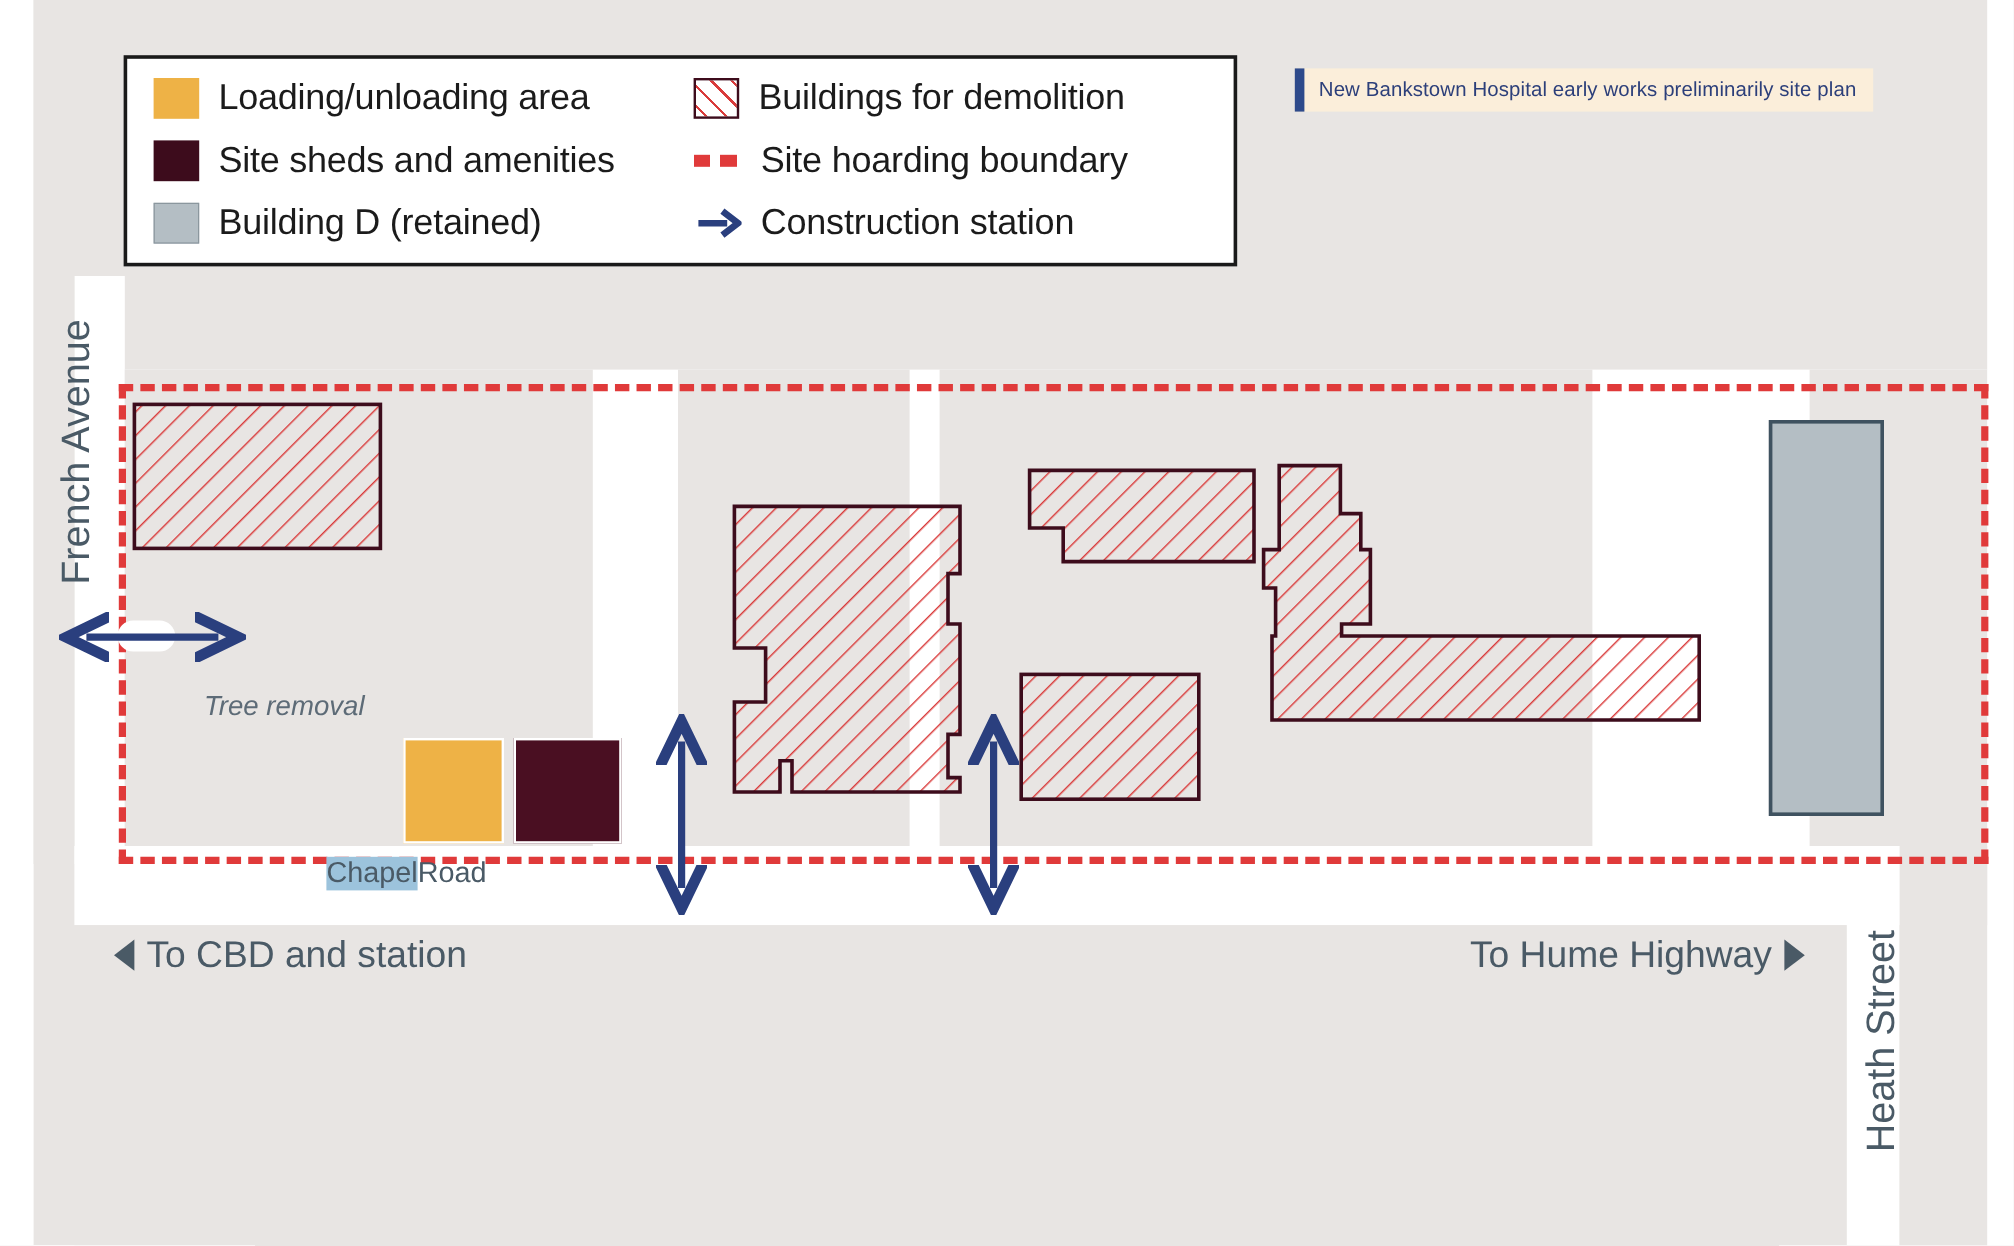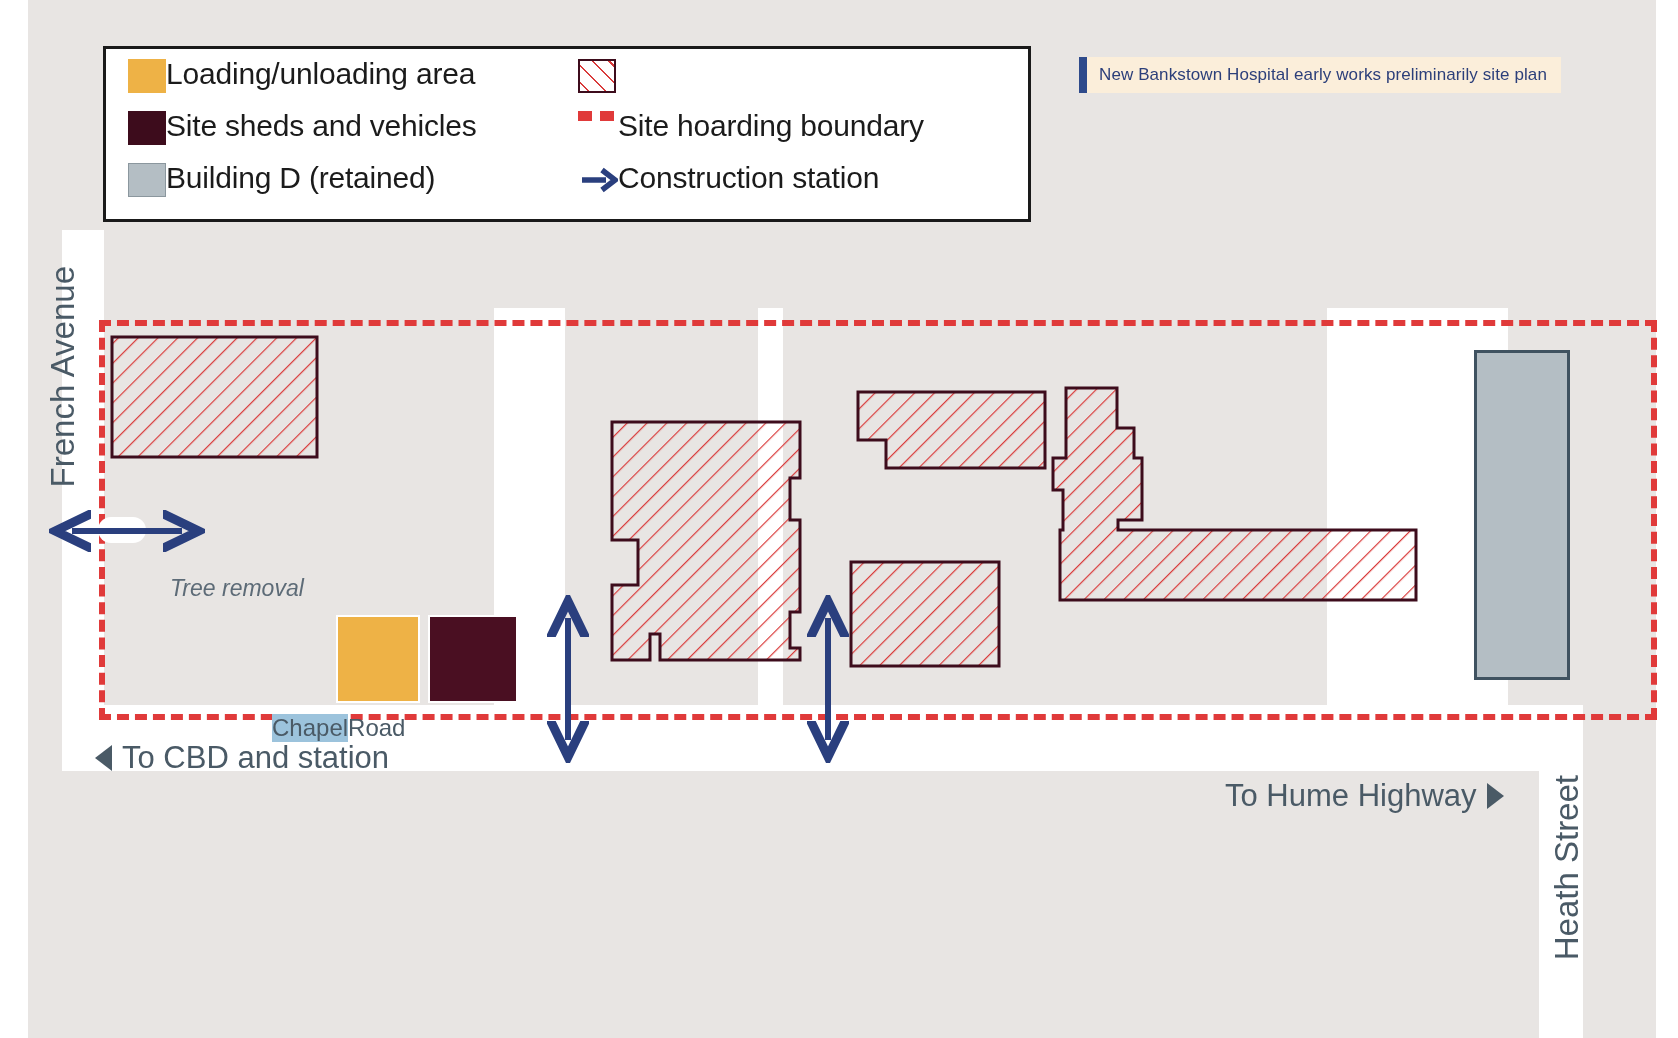--- a/index.html
+++ b/index.html
@@ -43,21 +43,22 @@
   }
   .legend-grid {
     display: grid;
     grid-template-columns: 440px auto;
     row-gap: 6px;
     column-gap: 10px;
     padding-left: 22px;
   }
   .legend-item {
     display: flex;
-    align-items: flex-start;
+    align-items: center;
+    gap: 16px;
     height: 46px;
   }
   .legend-label {
     font-size: 30px;
     color: #1b1b1b;
     line-height: 1;
     white-space: nowrap;
     letter-spacing: -0.2px;
   }
   .sw {
@@ -151,21 +152,21 @@
   }
   .dir-label {
     position: absolute;
     font-size: 31px;
     color: #4a5a66;
     display: flex;
     align-items: center;
     gap: 10px;
     white-space: nowrap;
   }
-  #to-cbd-label { left: 95px; top: 740px; }
+  #to-cbd-label { left: 95px; top: 778px; }
   #to-hume-label { left: 1225px; top: 778px; }
   .tri-left {
     width: 0; height: 0;
     border-top: 13px solid transparent;
     border-bottom: 13px solid transparent;
     border-right: 17px solid #4a5a66;
   }
   .tri-right {
     width: 0; height: 0;
     border-top: 13px solid transparent;
@@ -308,25 +309,26 @@
   <div class="legend">
     <div class="legend-grid">
 
       <div class="legend-item">
         <span class="sw sw-loading"></span>
         <span class="legend-label">Loading/unloading area</span>
       </div>
 
       <div class="legend-item">
         <span class="sw sw-demo"></span>
+        <span class="legend-label">Buildings for demolition</span>
       </div>
 
       <div class="legend-item">
         <span class="sw sw-sheds"></span>
-        <span class="legend-label">Site sheds and vehicles</span>
+        <span class="legend-label">Site sheds and amenities</span>
       </div>
 
       <div class="legend-item">
         <span class="sw sw-hoard"></span>
         <span class="legend-label">Site hoarding boundary</span>
       </div>
 
       <div class="legend-item">
         <span class="sw sw-retain"></span>
         <span class="legend-label">Building D (retained)</span>

